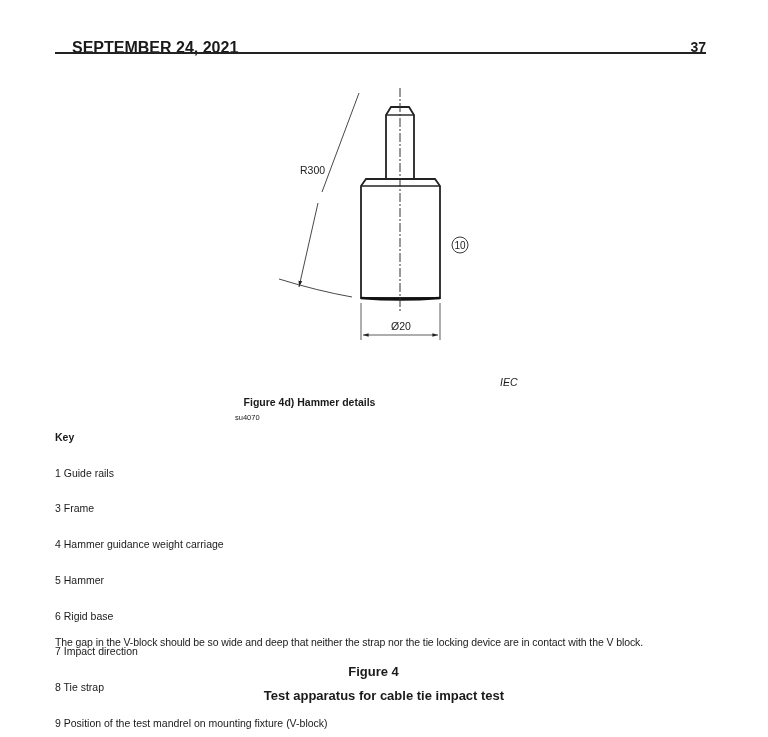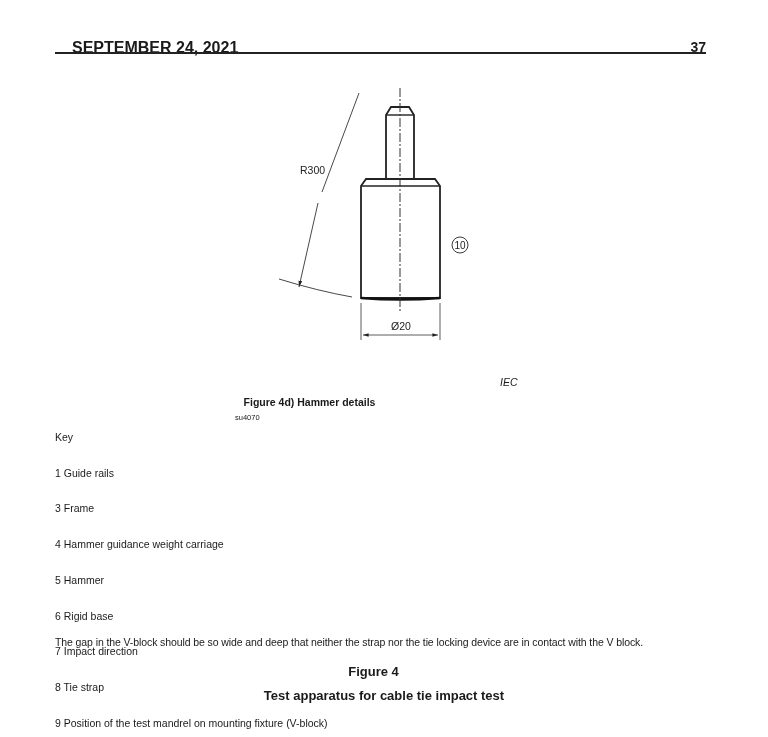--- a/index.html
+++ b/index.html
@@ -9,21 +9,21 @@
     }
     .hdr-left { position: absolute; left: 72px; top: 39px; font-size: 16px; font-weight: bold; }
     .hdr-center { position: absolute; left: 200px; width: 370px; top: 27px; font-size: 10.5px; font-weight: bold; text-align: center; line-height: 12px; }
     .hdr-right { position: absolute; right: 62px; top: 39px; font-size: 14px; font-weight: bold; }
     .hdr-rule { position: absolute; left: 55px; right: 62px; top: 52px; height: 0; border-top: 2px solid #222; }
     svg.drawing { position: absolute; left: 0; top: 0; }
     .code { position: absolute; left: 235px; top: 378px; font-size: 7.5px; margin-top: 35px; }
     .iec { position: absolute; left: 500px; top: 376px; font-size: 10.5px; font-style: italic; }
     .fig-cap { position: absolute; left: 0; width: 619px; top: 396px; text-align: center; font-size: 10.5px; font-weight: bold; }
     .key { position: absolute; left: 55px; top: 428px; font-size: 10.5px; }
-    .key .key-title { font-weight: normal; line-height: 18.7px; }
+    .key .key-title { font-weight: bold; line-height: 18.7px; }
     .key .item { line-height: 18.7px; margin-top: 17px; }
     .note { position: absolute; left: 55px; top: 636px; font-size: 10.5px; white-space: nowrap; letter-spacing: -0.1px; }
     .fig-num { position: absolute; left: 0; width: 747px; top: 664px; text-align: center; font-size: 13px; font-weight: bold; }
     .fig-title { position: absolute; left: 0; width: 768px; top: 688px; text-align: center; font-size: 13px; font-weight: bold; }
   </style>
 </head>
 <body>
 
 <div>
   <div class="hdr-left">SEPTEMBER 24, 2021</div>

